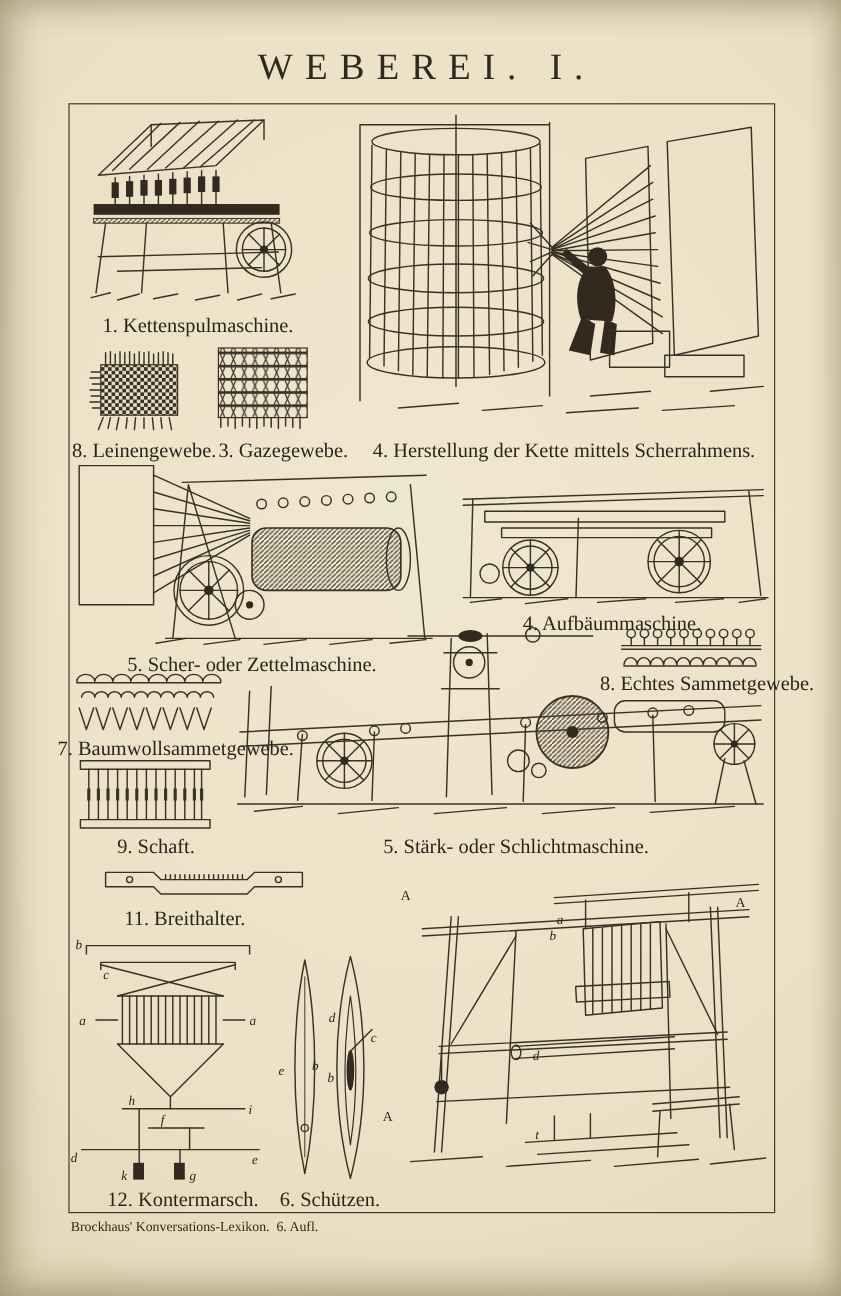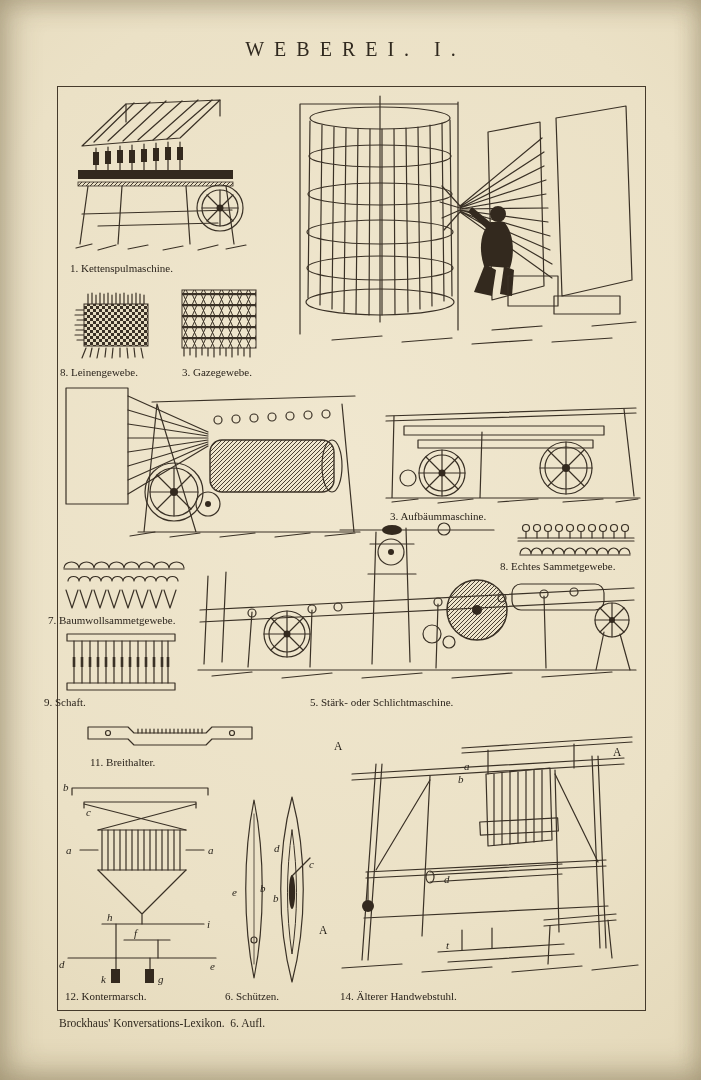--- a/index.html
+++ b/index.html
@@ -2,26 +2,26 @@
 <html><head>
 <meta charset="utf-8">
 <style>
   *{box-sizing:border-box}
   html,body{margin:0;background:#8a8578}
   .sheet{position:relative;width:701px;height:1080px;margin:0 auto;
     background:radial-gradient(ellipse 120% 90% at 50% 42%, #f0e7cf 0%, #ebe1c6 50%, #e2d6b6 82%, #d5c7a3 100%);
     box-shadow:inset 14px 0 30px rgba(90,75,45,.20), inset -8px 0 20px rgba(90,75,45,.12),
                inset 0 10px 24px rgba(90,75,45,.12), inset 0 -14px 28px rgba(90,75,45,.18);
     font-family:"Liberation Serif","DejaVu Serif",serif;color:#2b241c;overflow:hidden}
-  .title{position:absolute;left:0;right:0;top:38px;text-align:center;font-size:20px;
+  .title{position:absolute;left:0;right:0;top:38px;text-align:center;font-size:31px;
     letter-spacing:10px;text-indent:10px;color:#30291f}
   .frame{position:absolute;left:57px;top:86px;width:589px;height:925px;border:1.6px solid #453a2b}
   .fig{position:absolute}
   .fig svg{width:100%;height:100%;display:block;overflow:visible}
-  .caption{position:absolute;font-size:11px;text-align:left;white-space:nowrap;color:#2b241c}
+  .caption{position:absolute;font-size:17px;text-align:center;white-space:nowrap;color:#2b241c}
   .footer{position:absolute;left:59px;top:1017px;font-size:11.5px;white-space:pre;color:#2f281e}
   .ink{stroke:#3a3126;fill:none;stroke-width:1.2;stroke-linecap:round;stroke-linejoin:round}
   .dark{fill:#33291e;stroke:none}
   .eye{stroke:#3a3126;stroke-width:2.6;fill:none}
   .dlabel{font-family:"Liberation Serif",serif;font-style:italic;font-size:11px;fill:#241f18;stroke:none}
   .dlabA{font-family:"Liberation Serif",serif;font-size:11.5px;fill:#241f18;stroke:none}
 </style>
 </head>
 <body>
 
@@ -399,24 +399,25 @@
       <text x="152" y="50" class="dlabel">a</text>
       <text x="146" y="63" class="dlabel">b</text>
       <text x="132" y="163" class="dlabel">d</text>
       <text x="134" y="229" class="dlabel">t</text>
     </svg>
   </div>
 
   <div class="caption" style="left:70px;top:262px;width:190px">1. Kettenspulmaschine.</div>
   <div class="caption" style="left:60px;top:366px;width:110px">8. Leinengewebe.</div>
   <div class="caption" style="left:182px;top:366px;width:105px">3. Gazegewebe.</div>
-  <div class="caption" style="left:390px;top:510px;width:240px">3. Aufbäummaschine.</div>
+  <div class="caption" style="left:295px;top:366px;width:350px">4. Herstellung der Kette mittels Scherrahmens.</div>
+  <div class="caption" style="left:70px;top:544px;width:280px">5. Scher- oder Zettelmaschine.</div>
+  <div class="caption" style="left:390px;top:510px;width:240px">4. Aufbäummaschine.</div>
   <div class="caption" style="left:48px;top:614px;width:155px">7. Baumwollsammetgewebe.</div>
   <div class="caption" style="left:500px;top:560px;width:148px">8. Echtes Sammetgewebe.</div>
-  <div class="caption" style="left:44px;top:696px;width:120px">9. Schaft.</div>
+  <div class="caption" style="left:70px;top:696px;width:120px">9. Schaft.</div>
   <div class="caption" style="left:310px;top:696px;width:240px">5. Stärk- oder Schlichtmaschine.</div>
-  <div class="caption" style="left:90px;top:756px;width:160px">11. Breithalter.</div>
+  <div class="caption" style="left:74px;top:756px;width:160px">11. Breithalter.</div>
   <div class="caption" style="left:65px;top:990px;width:175px">12. Kontermarsch.</div>
   <div class="caption" style="left:225px;top:990px;width:100px">6. Schützen.</div>
-  <div class="caption" style="left:340px;top:990px;width:300px">14. Älterer Handwebstuhl.</div>
 
   <div class="footer">Brockhaus' Konversations-Lexikon.  6. Aufl.</div>
 </div>
 
 </body></html>

